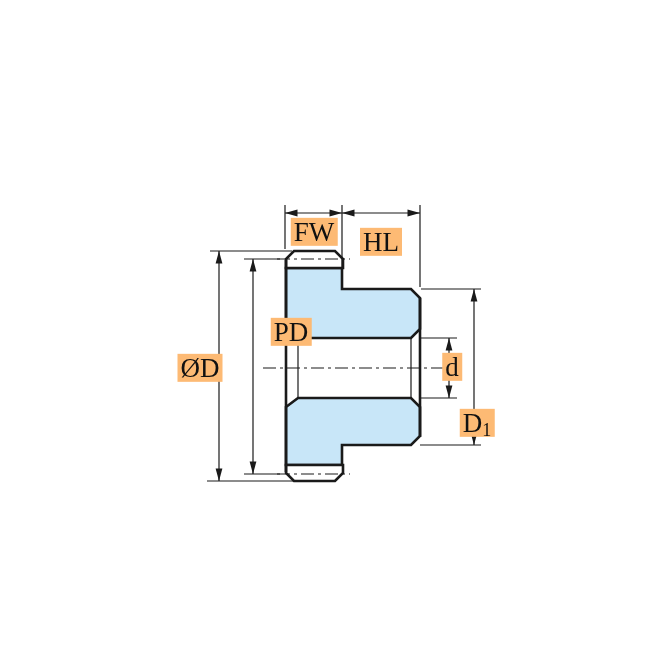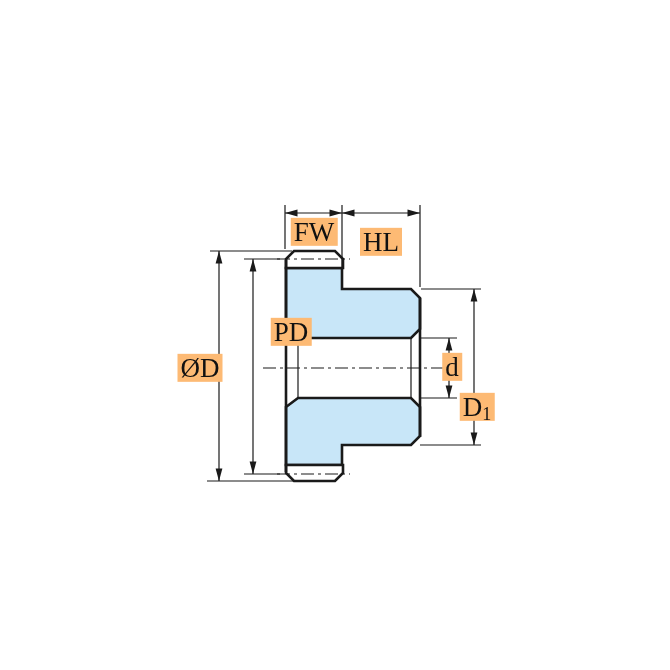--- a/index.html
+++ b/index.html
@@ -84,14 +84,14 @@
     <line class="thin" x1="253" y1="259" x2="253" y2="474" marker-start="url(#arrS)" marker-end="url(#arrE)"></line>
     <line class="thin" x1="449" y1="338" x2="449" y2="398" marker-start="url(#arrS)" marker-end="url(#arrE)"></line>
     <line class="thin" x1="474" y1="289" x2="474" y2="445" marker-start="url(#arrS)" marker-end="url(#arrE)"></line>
   </svg>
 
   <div class="dim-label" style="left:314px;top:232px;">FW</div>
   <div class="dim-label" style="left:381px;top:242px;">HL</div>
   <div class="dim-label" style="left:200px;top:368px;">ØD</div>
   <div class="dim-label" style="left:257px;top:332px;margin-left:34px;">PD</div>
   <div class="dim-label" style="left:452px;top:367px;">d</div>
-  <div class="dim-label" style="left:477px;top:407px;"><span>D</span><sub>1</sub></div>
+  <div class="dim-label" style="left:477px;top:423px;"><span>D</span><sub>1</sub></div>
 </div>
 
 </body></html>

